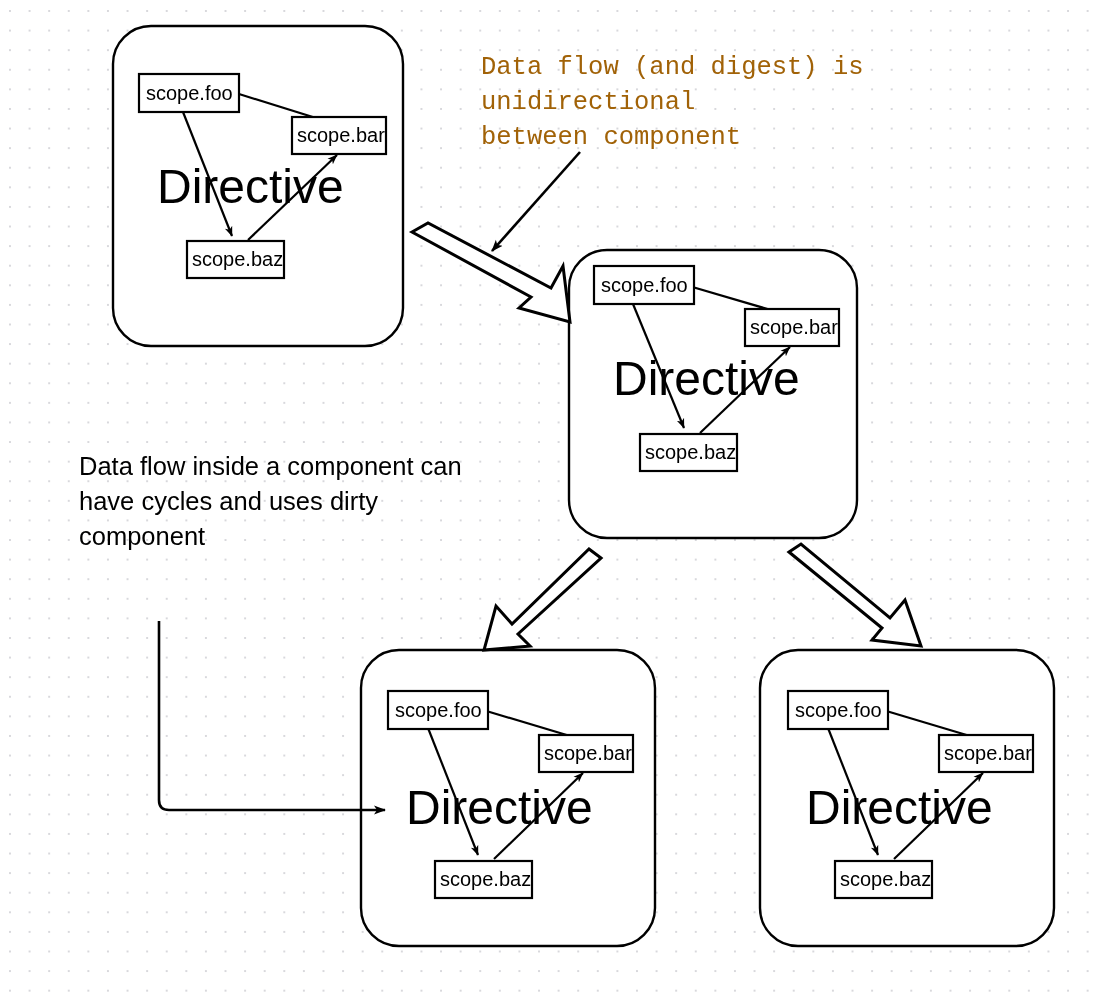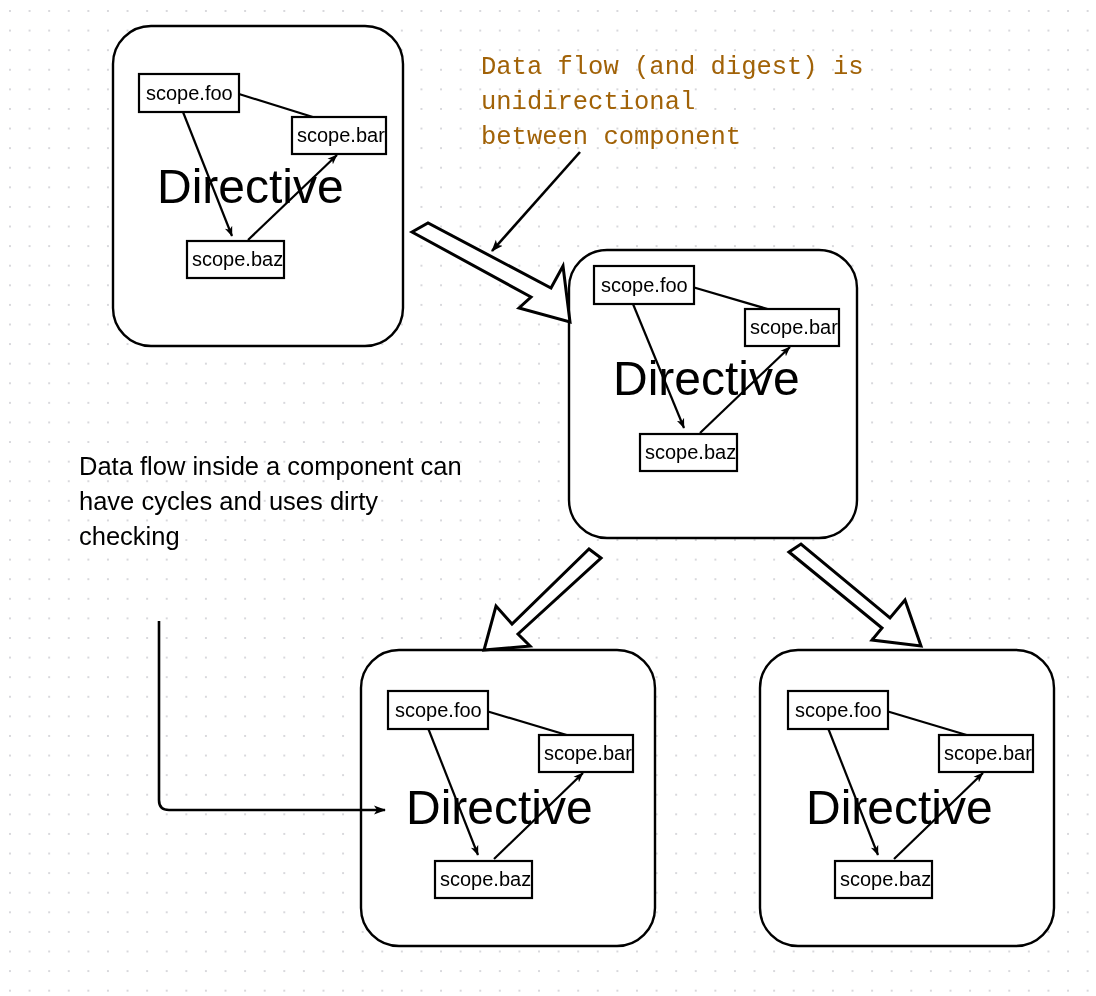--- a/index.html
+++ b/index.html
@@ -213,16 +213,16 @@
   <div style="position:absolute; left:481px; top:50px; width:580px; line-height:35px;
               font-size:25.5px; color:#a16207;font-family:Liberation Mono, monospace;">
     <div>Data flow (and digest) is unidirectional</div>
     <div>between component</div>
   </div>
 
   <div style="position:absolute; left:38px; top:449px; width:520px; line-height:35px;
               font-size:25.5px; color:#000;margin-left:41px;">
     <div>Data flow inside a component can</div>
     <div>have cycles and uses dirty</div>
-    <div>checking</div>
+    <div>component</div>
   </div>
 
 </div>
 
 </body></html>

